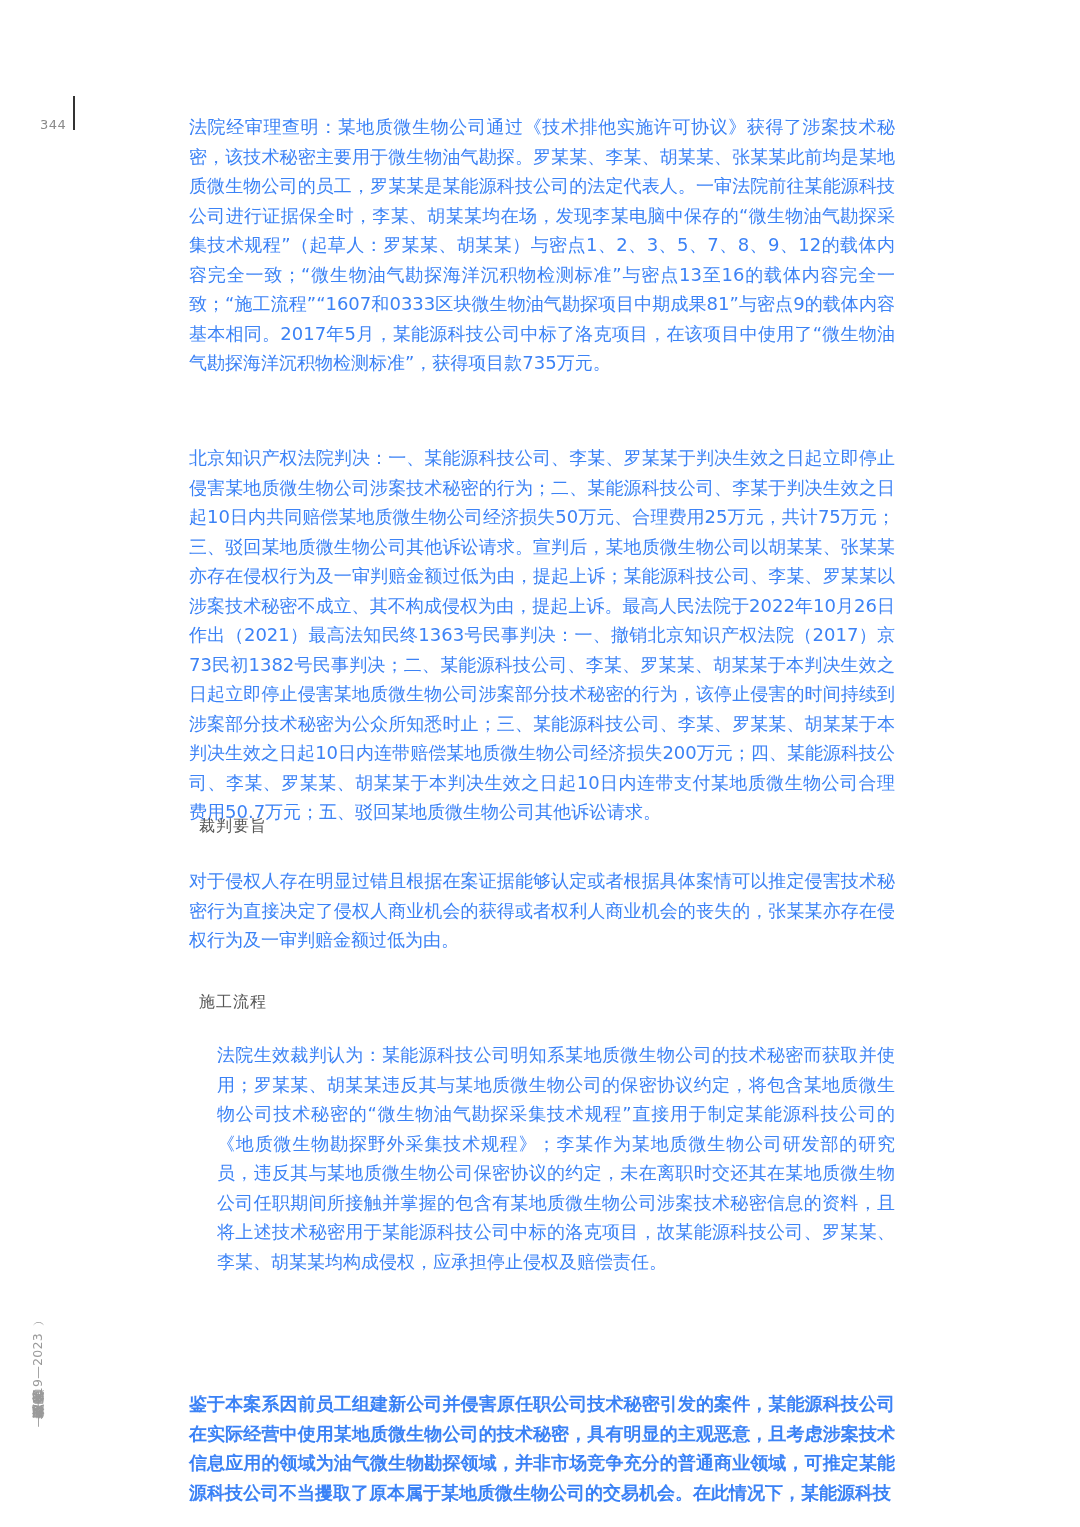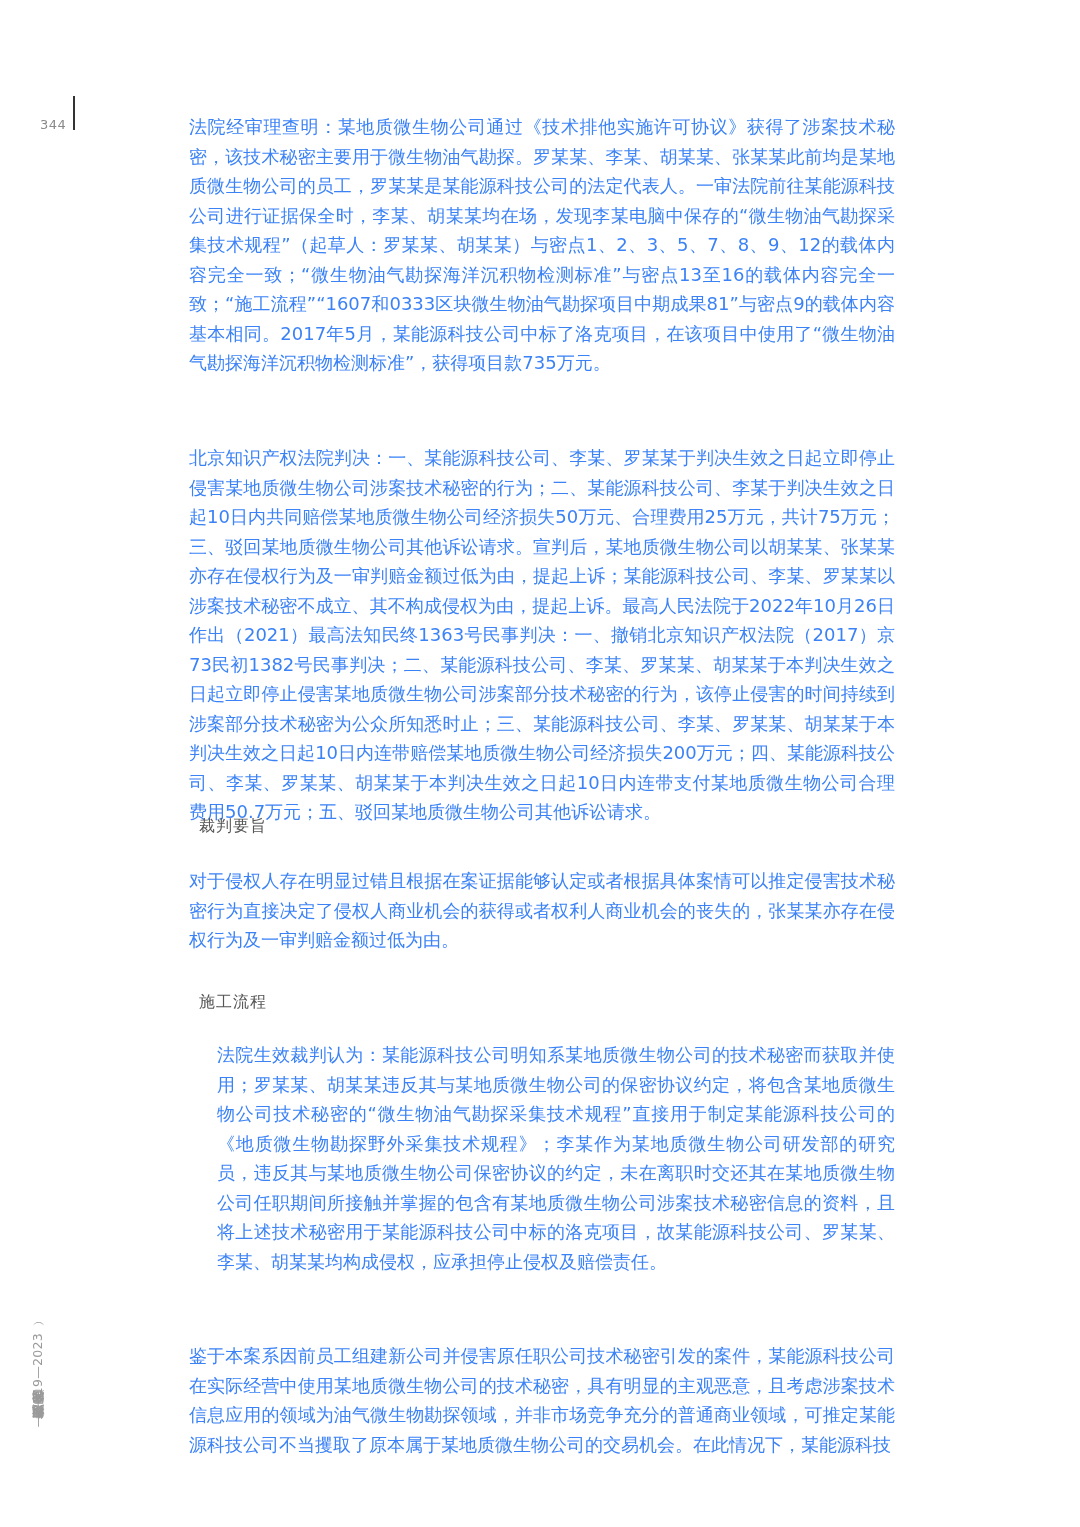--- a/index.html
+++ b/index.html
@@ -65,21 +65,21 @@
       color: #555555;
       letter-spacing: 1px;
       line-height: 32px;
     }
     #p1 { position: absolute; top: 0; }
     #p2 { position: absolute; top: 290px; }
     #h1 { position: absolute; top: 688px; }
     #p3 { position: absolute; top: 754px; }
     #h2 { position: absolute; top: 864px; }
     #p4 { position: absolute; top: 928px; margin-left: 28px; }
-    #p5 { position: absolute; top: 1188px; }
+    #p5 { position: absolute; top: 1236px; font-weight: bold; }
   </style>
 </head>
 <body>
 
 <div class="page-number">344</div>
 <div class="margin-rule"></div>
 <div class="running-title">知识产权典型案例集—中华人民共和国卷（2019—2023）</div>
 
 <div class="content">
   <p id="p1" class="para">法院经审理查明：某地质微生物公司通过《技术排他实施许可协议》获得了涉案技术秘密，该技术秘密主要用于微生物油气勘探。罗某某、李某、胡某某、张某某此前均是某地质微生物公司的员工，罗某某是某能源科技公司的法定代表人。一审法院前往某能源科技公司进行证据保全时，李某、胡某某均在场，发现李某电脑中保存的“微生物油气勘探采集技术规程”（起草人：罗某某、胡某某）与密点1、2、3、5、7、8、9、12的载体内容完全一致；“微生物油气勘探海洋沉积物检测标准”与密点13至16的载体内容完全一致；“施工流程”“1607和0333区块微生物油气勘探项目中期成果81”与密点9的载体内容基本相同。2017年5月，某能源科技公司中标了洛克项目，在该项目中使用了“微生物油气勘探海洋沉积物检测标准”，获得项目款735万元。</p>

